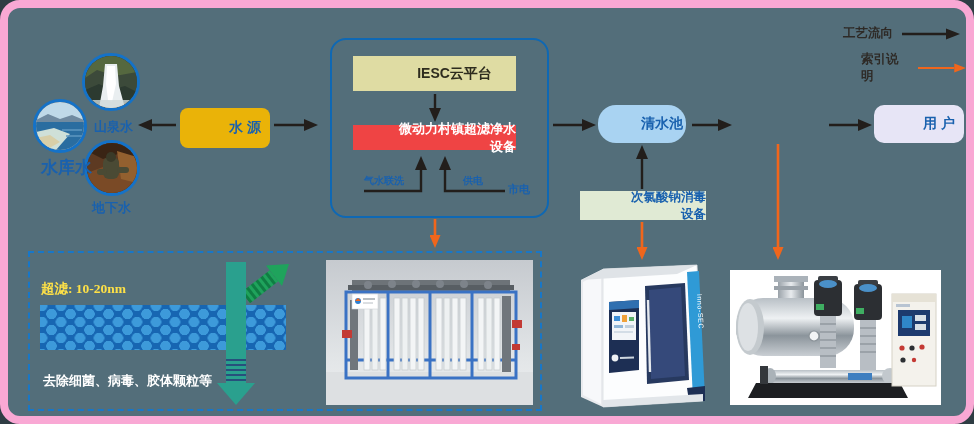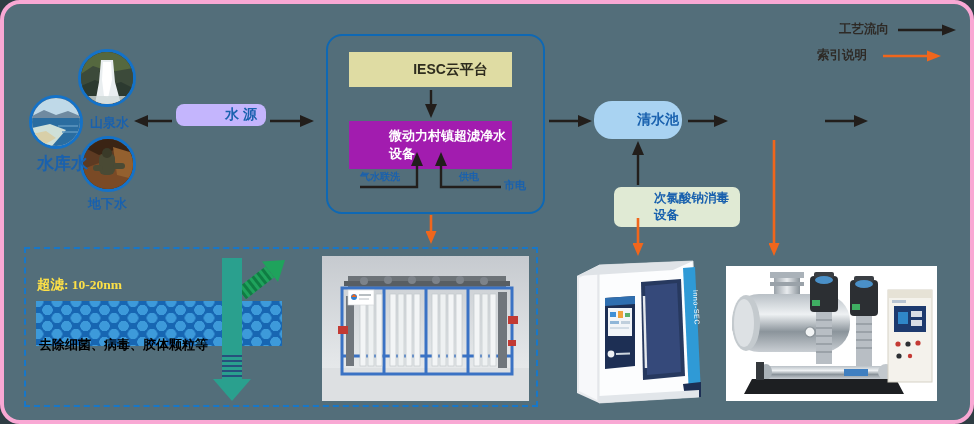--- a/index.html
+++ b/index.html
@@ -1,55 +1,55 @@
 <!DOCTYPE html>
 <html><head>
 <meta charset="utf-8">
 <style>
   html,body{margin:0;padding:0;background:#2f3d44;}
   .canvas{
     position:relative;width:974px;height:424px;box-sizing:border-box;
-    background:#536e7a;border:4px solid #f9a8d4;border-radius:20px;
+    background:#536e7a;border:8px solid #f9a8d4;border-radius:20px;
     overflow:hidden;
     font-family:"Liberation Sans","DejaVu Sans",sans-serif;
   }
   .abs{position:absolute;}
   .node{
     position:absolute;display:flex;align-items:center;justify-content:center;
-    box-sizing:border-box;font-weight:bold;color:#1961ae;text-align:left;padding-left:40px;
+    box-sizing:border-box;font-weight:bold;color:#1961ae;text-align:right;padding-left:40px;
   }
   .lbl{position:absolute;font-weight:bold;color:#1961ae;white-space:nowrap;font-family:Liberation Serif, serif;}
   
   .circle{position:absolute;border:3px solid #1472c8;border-radius:50%;overflow:hidden;box-sizing:border-box;background:#444;}
   .c-waterfall{left:74px;top:45px;width:58px;height:58px;}
   .c-lake{left:25px;top:91px;width:54px;height:54px;}
   .c-under{left:76px;top:132px;width:56px;height:56px;}
   .lbl-spring{left:86px;top:110px;font-size:13px;}
   .lbl-reservoir{left:33px;top:148px;font-size:17px;}
   .lbl-ground{left:84px;top:191px;font-size:13px;}
   
-  .b-source{left:172px;top:100px;width:90px;height:22px;background:#c4b5fd;border-radius:8px;font-size:14px;}
+  .b-source{left:172px;top:100px;width:90px;height:40px;background:#eab308;border-radius:8px;font-size:14px;}
   .platform-frame{left:322px;top:30px;width:215px;height:176px;border:2.5px solid #0e68b4;border-radius:16px;}
   .b-cloud{left:345px;top:48px;width:163px;height:35px;background:#dfdca3;color:#2e2c1e;font-size:14px;}
-  .b-device{left:345px;top:117px;width:163px;height:48px;background:#a21caf;color:#ffffff;font-size:13px;}
+  .b-device{left:345px;top:117px;width:163px;height:25px;background:#ef4444;color:#ffffff;font-size:13px;}
   .lbl-wash{left:356px;top:166px;font-size:10px;}
   .lbl-power{left:455px;top:166px;font-size:10px;}
   .lbl-mains{left:500px;top:174px;font-size:11px;}
   .b-pool{left:590px;top:97px;width:88px;height:38px;background:#a9d3f2;border-radius:18px;font-size:14px;}
   .b-pressure{left:728px;top:97px;width:88px;height:38px;background:#e7e5f6;border-radius:10px;font-size:12.5px;}
   .b-users{left:866px;top:97px;width:90px;height:38px;background:#e7e5f6;border-radius:10px;font-size:14px;}
-  .b-disinfect{left:572px;top:183px;width:126px;height:40px;background:#e0ead4;border-radius:7px;font-size:12.5px;margin-left:38px;}
+  .b-disinfect{left:572px;top:183px;width:126px;height:29px;background:#e0ead4;border-radius:0;font-size:12.5px;}
   
   .legend-row{position:absolute;display:flex;align-items:center;gap:9px;color:#2e2a26;font-weight:bold;font-size:12.5px;}
   .lg1{left:835px;top:17px;}
-  .lg2{left:813px;top:43px;gap:16px;}
+  .lg2{left:853px;top:43px;gap:16px;}
   
   .ufbox{left:20px;top:243px;width:514px;height:160px;border:2px dashed #1877c8;box-sizing:border-box;}
   .lbl-uftitle{left:33px;top:272px;font-size:13.5px;color:#fde047;}
-  .lbl-ufdesc{left:35px;top:332px;font-size:13px;color:#000000;}
+  .lbl-ufdesc{left:35px;top:364px;font-size:13px;color:#ffffff;}
   .membrane{
     position:absolute;left:32px;top:297px;width:246px;height:45px;
     background-color:#1766b2;
     background-image:
       radial-gradient(circle,#3d9ada 5px,rgba(0,0,0,0) 5.5px),
       radial-gradient(circle,#3d9ada 5px,rgba(0,0,0,0) 5.5px);
     background-size:19px 16px,19px 16px;
     background-position:2px 1px,11.5px 9px;
   }
   .overlay{left:0;top:0;pointer-events:none;}
@@ -115,20 +115,21 @@
   <div class="node b-source">水 源</div>
 
   <div class="abs platform-frame"></div>
   <div class="node b-cloud">IESC云平台</div>
   <div class="node b-device">微动力村镇超滤净水设备</div>
   <span class="lbl lbl-wash">气水联洗</span>
   <span class="lbl lbl-power">供电</span>
   <span class="lbl lbl-mains">市电</span>
 
   <div class="node b-pool">清水池</div>
+  <div class="node b-users">用 户</div>
   <div class="node b-disinfect">次氯酸钠消毒设备</div>
 
   <svg class="abs overlay" width="974" height="424" viewBox="0 0 974 424">
     <defs>
       <marker id="mb" markerUnits="userSpaceOnUse" markerWidth="14" markerHeight="12" refX="2" refY="6" orient="auto">
         <path d="M0,0 L14,6 L0,12 z" fill="#221e1b"></path>
       </marker>
       <marker id="mo" markerUnits="userSpaceOnUse" markerWidth="13" markerHeight="11" refX="2" refY="5.5" orient="auto">
         <path d="M0,0 L13,5.5 L0,11 z" fill="#f0661c"></path>
       </marker>

